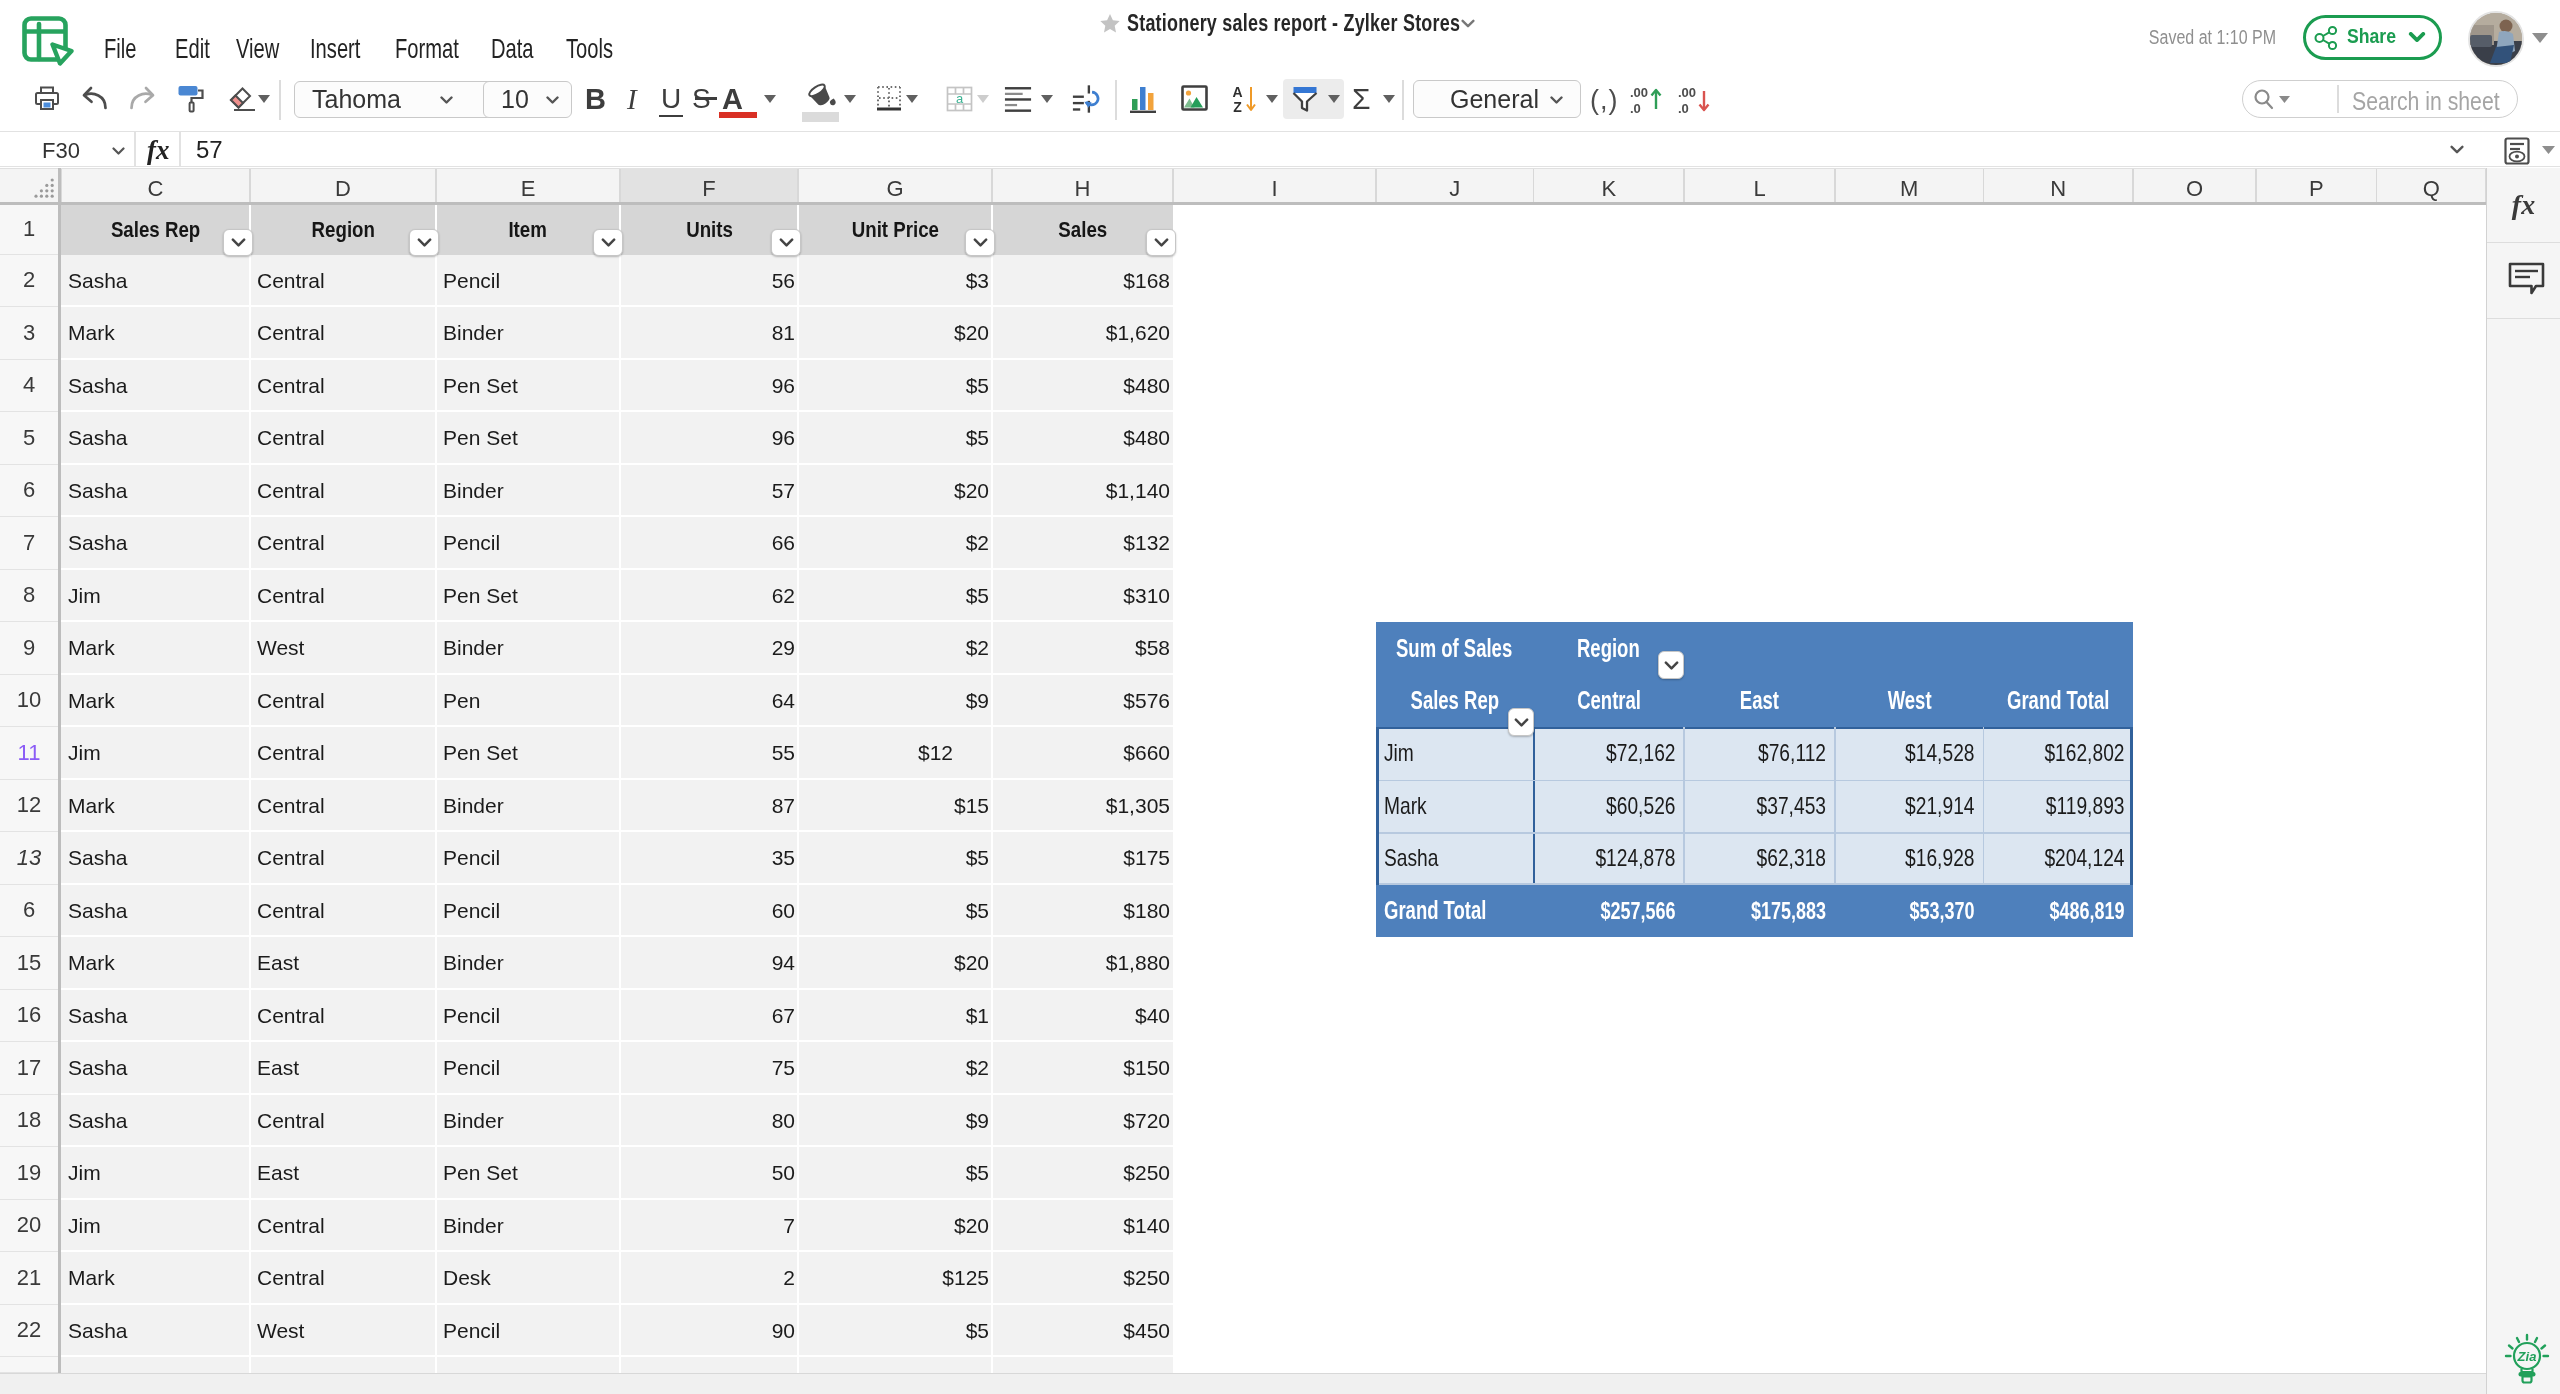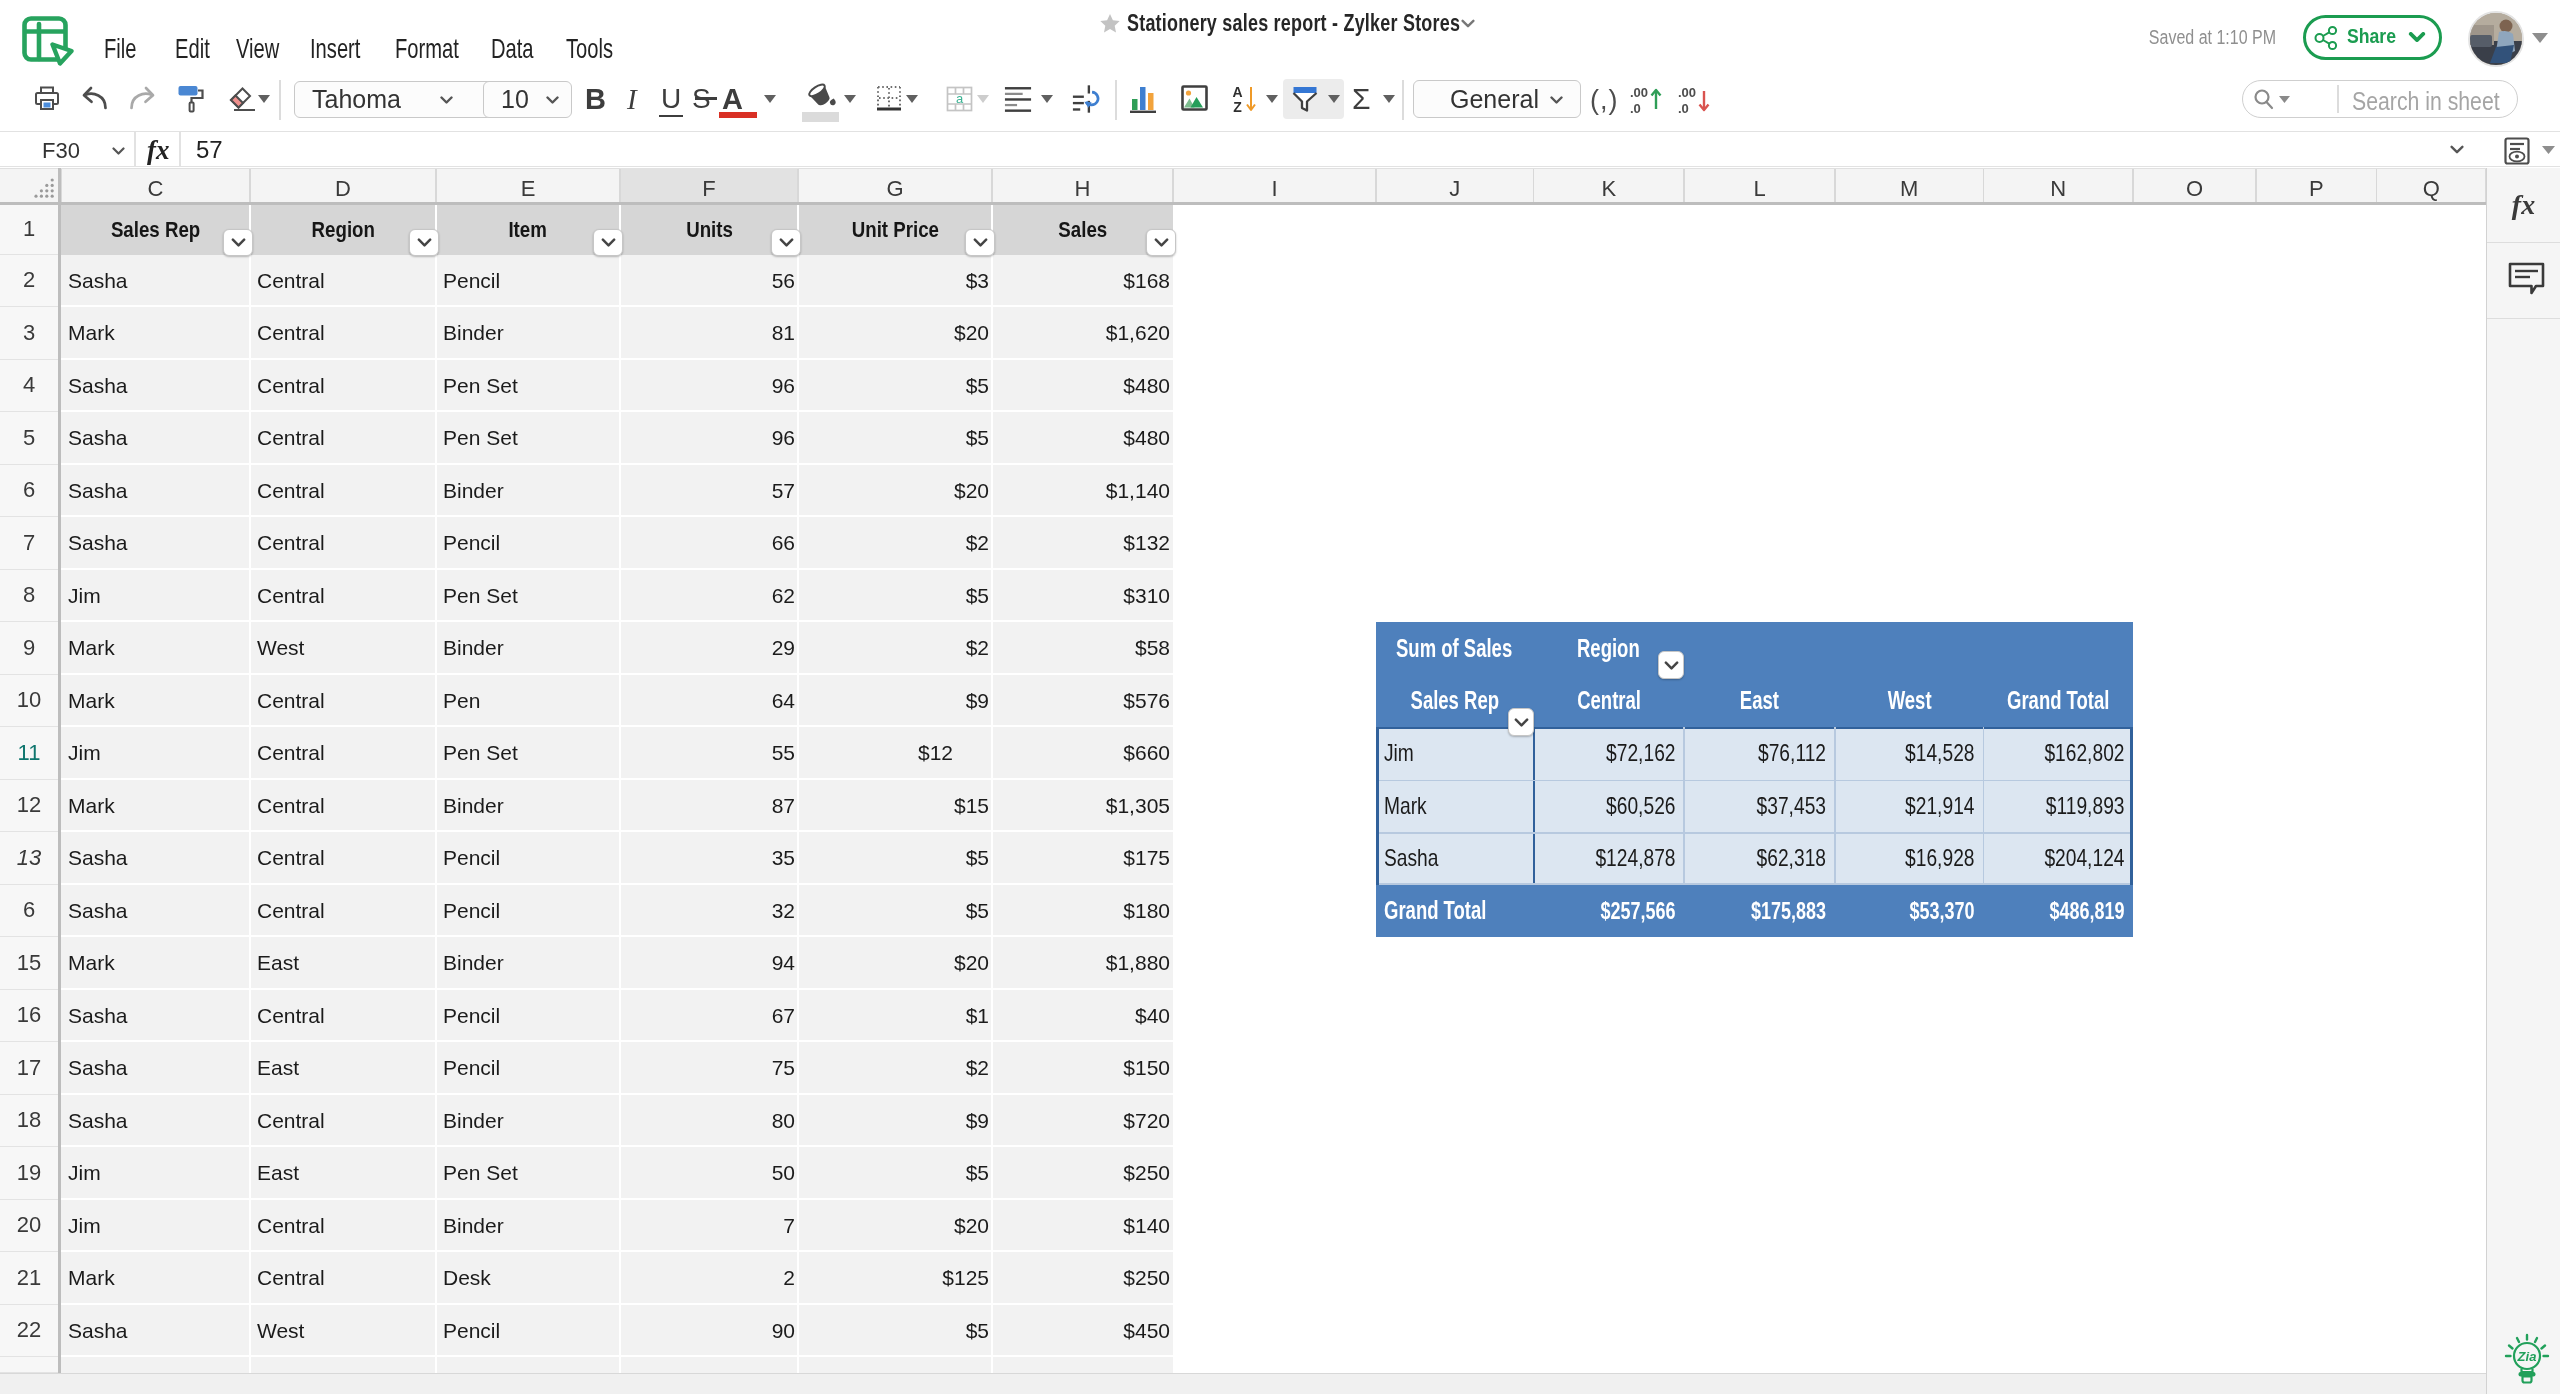--- a/index.html
+++ b/index.html
@@ -310,21 +310,21 @@
 <div class="a" style="left:0px;top:205.0px;width:58px;height:49.5px;border-bottom:1.5px solid #e3e3e3;display:flex;align-items:center;justify-content:center;font-size:22px;color:#3a3a3a;">1</div>
 <div class="a" style="left:0px;top:254.5px;width:58px;height:52.5px;border-bottom:1.5px solid #e3e3e3;display:flex;align-items:center;justify-content:center;font-size:22px;color:#3a3a3a;">2</div>
 <div class="a" style="left:0px;top:307.0px;width:58px;height:52.5px;border-bottom:1.5px solid #e3e3e3;display:flex;align-items:center;justify-content:center;font-size:22px;color:#3a3a3a;">3</div>
 <div class="a" style="left:0px;top:359.5px;width:58px;height:52.5px;border-bottom:1.5px solid #e3e3e3;display:flex;align-items:center;justify-content:center;font-size:22px;color:#3a3a3a;">4</div>
 <div class="a" style="left:0px;top:412.0px;width:58px;height:52.5px;border-bottom:1.5px solid #e3e3e3;display:flex;align-items:center;justify-content:center;font-size:22px;color:#3a3a3a;">5</div>
 <div class="a" style="left:0px;top:464.5px;width:58px;height:52.5px;border-bottom:1.5px solid #e3e3e3;display:flex;align-items:center;justify-content:center;font-size:22px;color:#3a3a3a;">6</div>
 <div class="a" style="left:0px;top:517.0px;width:58px;height:52.5px;border-bottom:1.5px solid #e3e3e3;display:flex;align-items:center;justify-content:center;font-size:22px;color:#3a3a3a;">7</div>
 <div class="a" style="left:0px;top:569.5px;width:58px;height:52.5px;border-bottom:1.5px solid #e3e3e3;display:flex;align-items:center;justify-content:center;font-size:22px;color:#3a3a3a;">8</div>
 <div class="a" style="left:0px;top:622.0px;width:58px;height:52.5px;border-bottom:1.5px solid #e3e3e3;display:flex;align-items:center;justify-content:center;font-size:22px;color:#3a3a3a;">9</div>
 <div class="a" style="left:0px;top:674.5px;width:58px;height:52.5px;border-bottom:1.5px solid #e3e3e3;display:flex;align-items:center;justify-content:center;font-size:22px;color:#3a3a3a;">10</div>
-<div class="a" style="left:0px;top:727.0px;width:58px;height:52.5px;border-bottom:1.5px solid #e3e3e3;display:flex;align-items:center;justify-content:center;font-size:22px;color:#0f766e;">11</div>
+<div class="a" style="left:0px;top:727.0px;width:58px;height:52.5px;border-bottom:1.5px solid #e3e3e3;display:flex;align-items:center;justify-content:center;font-size:22px;color:#8b5cf6;">11</div>
 <div class="a" style="left:0px;top:779.5px;width:58px;height:52.5px;border-bottom:1.5px solid #e3e3e3;display:flex;align-items:center;justify-content:center;font-size:22px;color:#3a3a3a;">12</div>
 <div class="a" style="left:0px;top:832.0px;width:58px;height:52.5px;border-bottom:1.5px solid #e3e3e3;display:flex;align-items:center;justify-content:center;font-size:22px;color:#3a3a3a;font-style:italic;">13</div>
 <div class="a" style="left:0px;top:884.5px;width:58px;height:52.5px;border-bottom:1.5px solid #e3e3e3;display:flex;align-items:center;justify-content:center;font-size:22px;color:#3a3a3a;">6</div>
 <div class="a" style="left:0px;top:937.0px;width:58px;height:52.5px;border-bottom:1.5px solid #e3e3e3;display:flex;align-items:center;justify-content:center;font-size:22px;color:#3a3a3a;">15</div>
 <div class="a" style="left:0px;top:989.5px;width:58px;height:52.5px;border-bottom:1.5px solid #e3e3e3;display:flex;align-items:center;justify-content:center;font-size:22px;color:#3a3a3a;">16</div>
 <div class="a" style="left:0px;top:1042.0px;width:58px;height:52.5px;border-bottom:1.5px solid #e3e3e3;display:flex;align-items:center;justify-content:center;font-size:22px;color:#3a3a3a;">17</div>
 <div class="a" style="left:0px;top:1094.5px;width:58px;height:52.5px;border-bottom:1.5px solid #e3e3e3;display:flex;align-items:center;justify-content:center;font-size:22px;color:#3a3a3a;">18</div>
 <div class="a" style="left:0px;top:1147.0px;width:58px;height:52.5px;border-bottom:1.5px solid #e3e3e3;display:flex;align-items:center;justify-content:center;font-size:22px;color:#3a3a3a;">19</div>
 <div class="a" style="left:0px;top:1199.5px;width:58px;height:52.5px;border-bottom:1.5px solid #e3e3e3;display:flex;align-items:center;justify-content:center;font-size:22px;color:#3a3a3a;">20</div>
 <div class="a" style="left:0px;top:1252.0px;width:58px;height:52.5px;border-bottom:1.5px solid #e3e3e3;display:flex;align-items:center;justify-content:center;font-size:22px;color:#3a3a3a;">21</div>
@@ -508,21 +508,21 @@
 <div class="a" style="left:249px;top:832.0px;width:2px;height:52.5px;background:#fff;"></div>
 <div class="a" style="left:435px;top:832.0px;width:2px;height:52.5px;background:#fff;"></div>
 <div class="a" style="left:619px;top:832.0px;width:2px;height:52.5px;background:#fff;"></div>
 <div class="a" style="left:797px;top:832.0px;width:2px;height:52.5px;background:#fff;"></div>
 <div class="a" style="left:991px;top:832.0px;width:2px;height:52.5px;background:#fff;"></div>
 <div class="a" style="left:61px;top:882.5px;width:1112px;height:2px;background:#fff;"></div>
 <div class="a" style="left:61px;top:884.5px;width:1112px;height:52.5px;background:#f2f2f2;"></div>
 <div class="cell" style="left:68px;top:884.5px;width:182px;height:52.5px;">Sasha</div>
 <div class="cell" style="left:257px;top:884.5px;width:179px;height:52.5px;">Central</div>
 <div class="cell" style="left:443px;top:884.5px;width:177px;height:52.5px;">Pencil</div>
-<div class="cell num" style="left:620px;top:884.5px;width:175px;height:52.5px;">32</div>
+<div class="cell num" style="left:620px;top:884.5px;width:175px;height:52.5px;">60</div>
 <div class="cell num" style="left:798px;top:884.5px;width:191px;height:52.5px;">$5</div>
 <div class="cell num" style="left:992px;top:884.5px;width:178px;height:52.5px;">$180</div>
 <div class="a" style="left:249px;top:884.5px;width:2px;height:52.5px;background:#fff;"></div>
 <div class="a" style="left:435px;top:884.5px;width:2px;height:52.5px;background:#fff;"></div>
 <div class="a" style="left:619px;top:884.5px;width:2px;height:52.5px;background:#fff;"></div>
 <div class="a" style="left:797px;top:884.5px;width:2px;height:52.5px;background:#fff;"></div>
 <div class="a" style="left:991px;top:884.5px;width:2px;height:52.5px;background:#fff;"></div>
 <div class="a" style="left:61px;top:935.0px;width:1112px;height:2px;background:#fff;"></div>
 <div class="a" style="left:61px;top:937.0px;width:1112px;height:52.5px;background:#f2f2f2;"></div>
 <div class="cell" style="left:68px;top:937.0px;width:182px;height:52.5px;">Mark</div>

